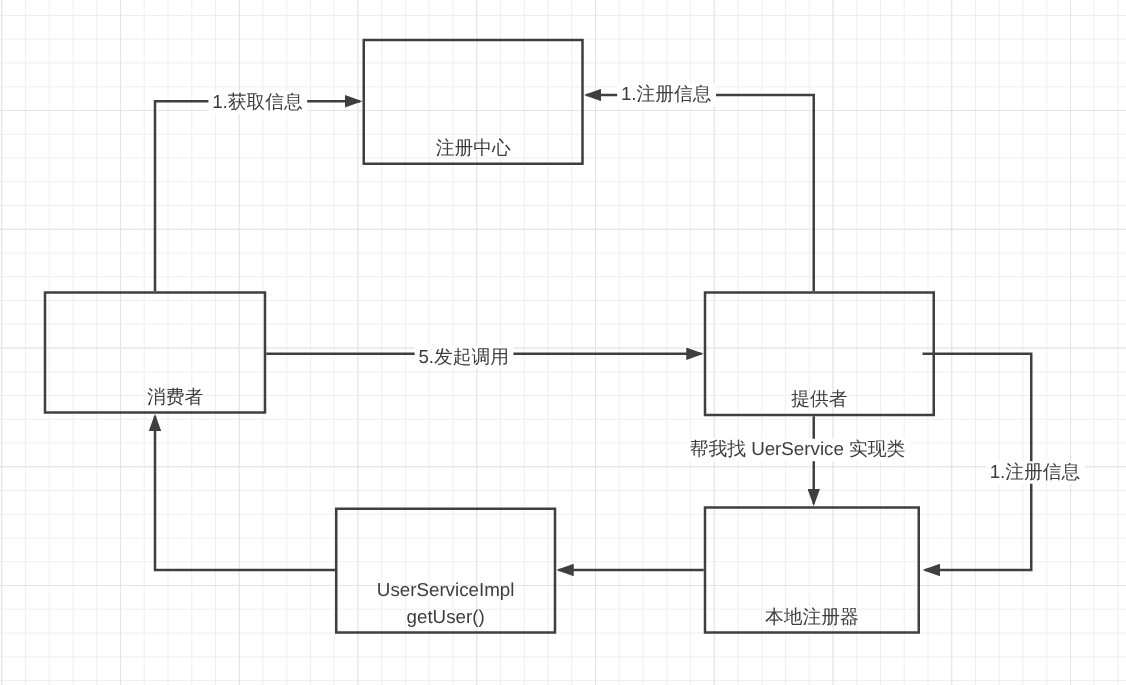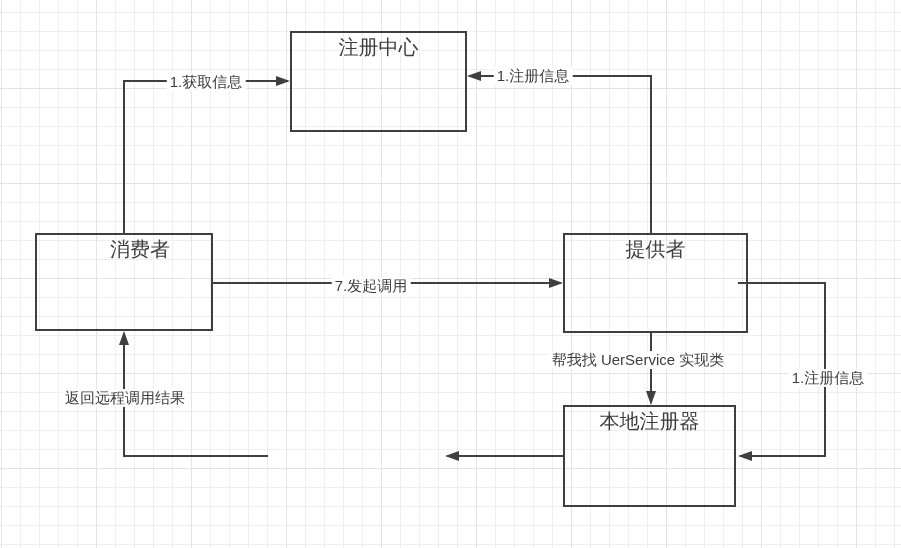--- a/index.html
+++ b/index.html
@@ -32,25 +32,25 @@
     fill: none;
     stroke: #3f3f3f;
     stroke-width: 2;
   }
   .node {
     position: absolute;
     box-sizing: border-box;
     border: 2px solid #3f3f3f;
     background: transparent;
     display: flex;
-    align-items: flex-start;
+    align-items: flex-end;
     justify-content: center;
     text-align: center;
     color: #3d3d3d;
-    font-size: 20px;
+    font-size: 15px;
     line-height: 1.45;
     white-space: pre-line;
   }
   .node-registry-center { left: 290px; top: 31px;  width: 177px; height: 101px; }
   .node-consumer        { left: 35px;  top: 233px; width: 178px; height: 98px; padding-left: 32px;  }
   .node-provider        { left: 563px; top: 233px; width: 185px; height: 100px; }
   .node-user-service    { left: 268px; top: 406px; width: 177px; height: 101px; }
   .node-local-registry  { left: 563px; top: 405px; width: 173px; height: 102px; }
   .edge-label {
     position: absolute;
@@ -94,30 +94,33 @@
   </div>
 
   <div class="node node-consumer">
     <span>消费者</span>
   </div>
 
   <div class="node node-provider">
     <span>提供者</span>
   </div>
 
+  <div class="node node-user-service">
+    <span>UserServiceImpl
+getUser()</span>
+  </div>
 
   <div class="node node-local-registry">
     <span>本地注册器</span>
   </div>
 
   <div class="edge-label lbl-fetch-info">1.获取信息</div>
 
   <div class="edge-label lbl-register-info-top">1.注册信息</div>
 
-  <div class="edge-label lbl-invoke-call">7.发起调用</div>
+  <div class="edge-label lbl-invoke-call">5.发起调用</div>
 
   <div class="edge-label lbl-find-impl">帮我找 UerService 实现类</div>
 
   <div class="edge-label lbl-register-info-right">1.注册信息</div>
 
-  <div class="edge-label lbl-return-result">返回远程调用结果</div>
 
 </div>
 
 </body></html>

